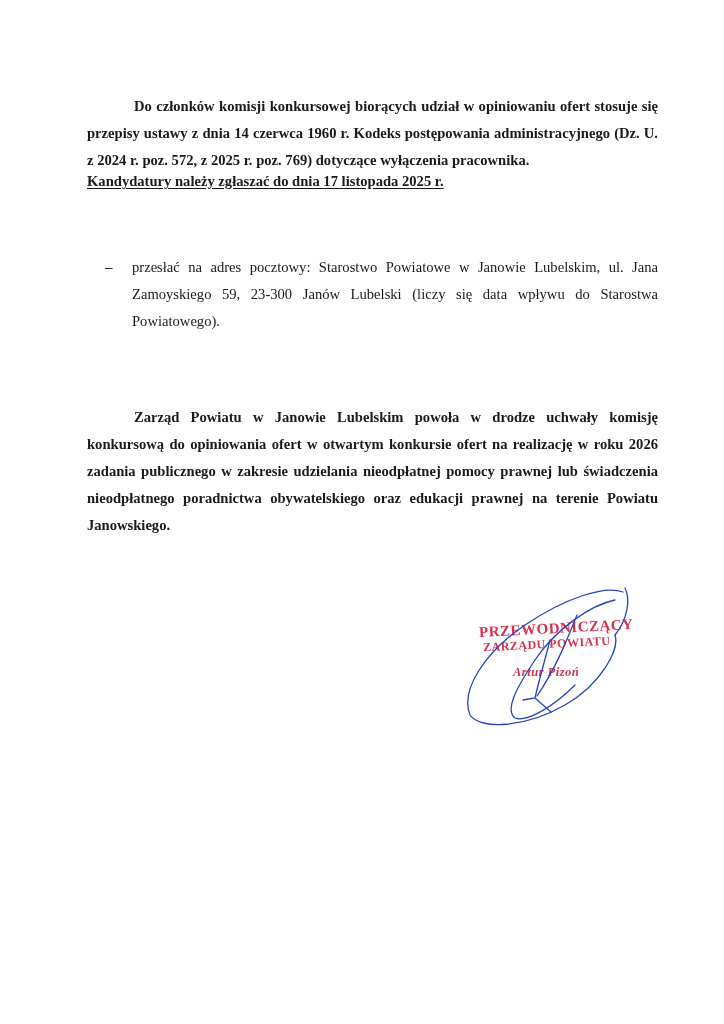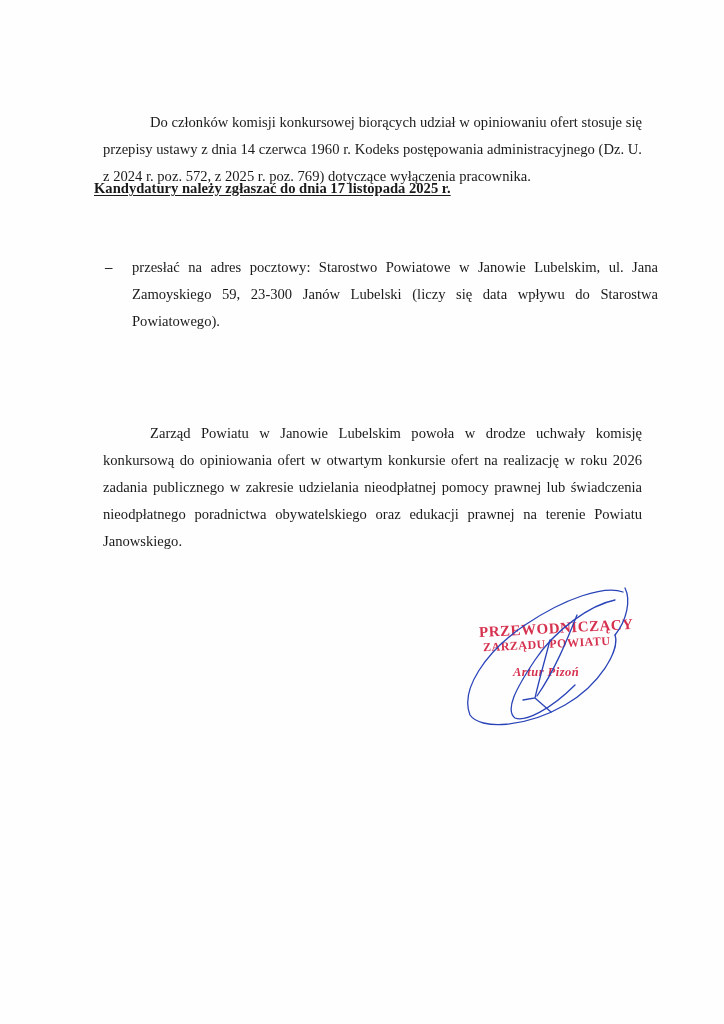--- a/index.html
+++ b/index.html
@@ -6,26 +6,26 @@
     body { width: 724px; height: 1024px; position: relative; overflow: hidden; }
     .page {
       position: absolute; left: 0; top: 0; width: 724px; height: 1024px;
       background: #fefefe;
       font-family: "Liberation Serif", "DejaVu Serif", serif;
       color: #1a1a1a;
       font-size: 14.6px;
     }
     .text-block { position: absolute; left: 87px; width: 571px; }
     .para {
-      margin: 16px; line-height: 27px; text-align: justify; text-indent: 47px;
+      margin: 0; line-height: 27px; text-align: justify; text-indent: 47px; font-weight: bold;
     }
     .heading {
       position: absolute; left: 87px; top: 170px;
       font-weight: bold; text-decoration: underline; text-underline-offset: 2px;
-      line-height: 22px; margin: 7px;
+      line-height: 22px; margin: 0;
     }
     .list { position: absolute; left: 87px; width: 571px; margin: 0; padding: 0; list-style: none; }
     .list-item { position: relative; padding-left: 45px; line-height: 27px; text-align: justify; }
     .dash { position: absolute; left: 18px; top: 0; }
     .stamp-area { position: absolute; left: 455px; top: 580px; width: 180px; height: 150px; }
     .stamp-area svg { position: absolute; left: 0; top: 0; }
     .stamp-line {
       position: absolute; font-family: "Liberation Serif", "DejaVu Serif", serif;
       color: #d6324f; font-weight: bold; letter-spacing: 0.5px; white-space: nowrap;
     }

